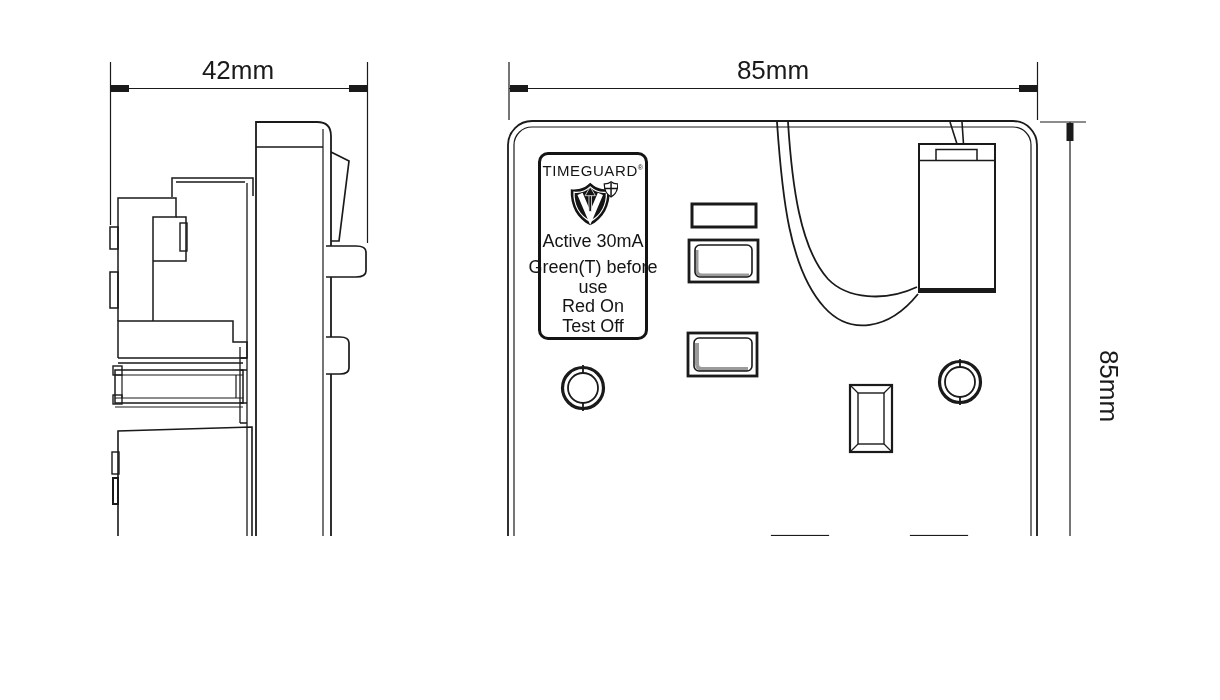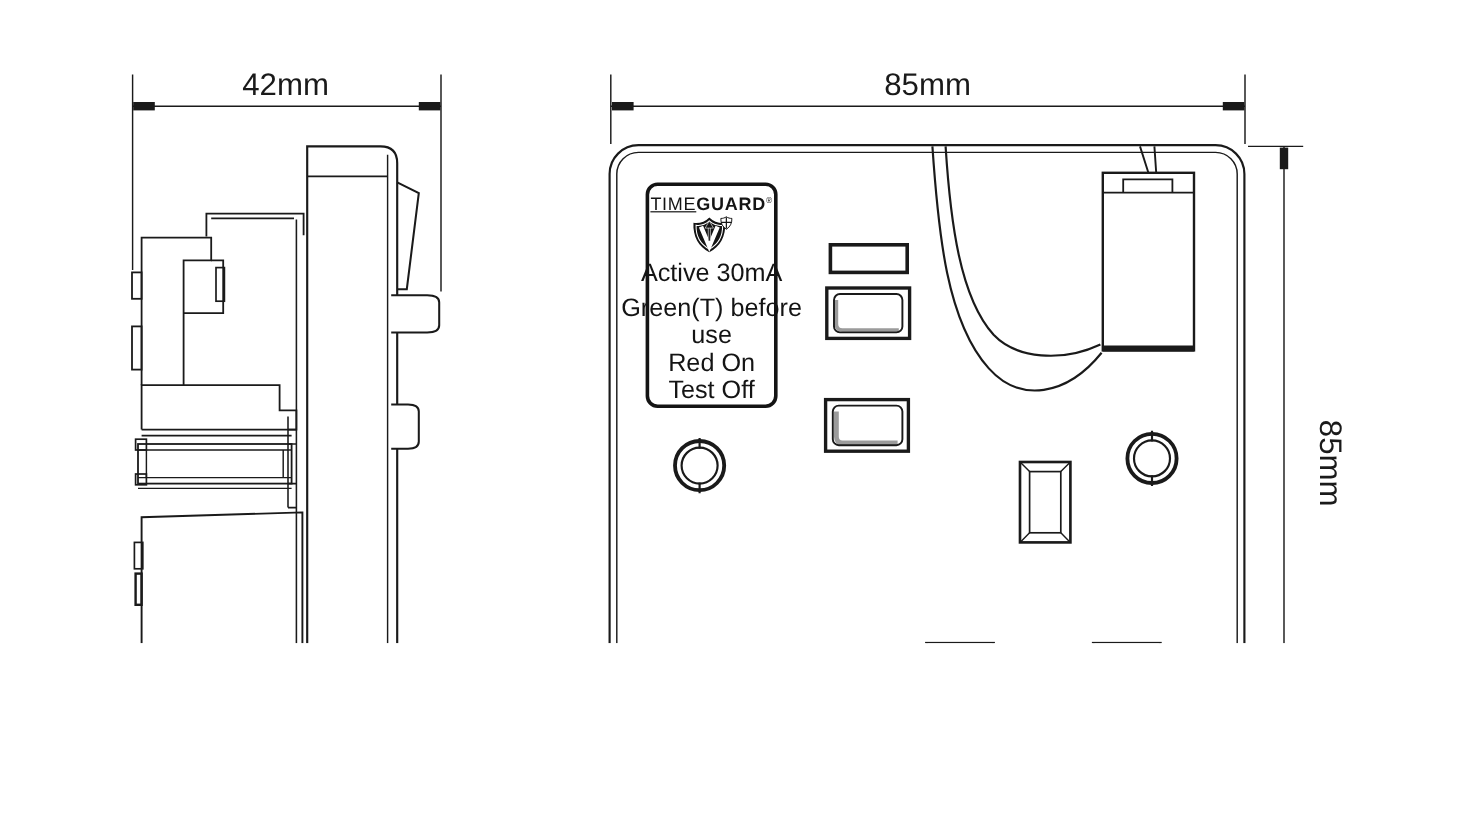--- a/index.html
+++ b/index.html
@@ -10,25 +10,25 @@
   .stage svg.drawing{position:absolute;left:0;top:0;}
   .dim-text{font-size:26px;fill:#1a1a1a;}
   
   .tg-label{
     position:absolute;left:538px;top:152px;width:104px;height:182px;
     border:3px solid #141414;border-radius:10px;background:#ffffff;
     display:flex;flex-direction:column;align-items:center;text-align:center;
     color:#141414;
   }
   .tg-brand{margin-top:8px;font-size:15px;letter-spacing:.6px;white-space:nowrap;line-height:1;}
-  .tg-brand .t1{font-weight:500;text-decoration:underline;}
-  .tg-brand .t2{font-weight:700;}
+  .tg-brand .t1{font-weight:500;}
+  .tg-brand .t2{font-weight:400;}
   .tg-brand .mark{font-size:7px;vertical-align:super;font-weight:400;}
   .tg-shield{margin-top:2px;}
-  .lbl-line{font-size:21px;line-height:1.1;white-space:nowrap;text-align:center;}
+  .lbl-line{font-size:18px;line-height:1.1;white-space:nowrap;text-align:center;}
   .lbl-a{margin-top:4px;}
   .lbl-b{margin-top:6px;}
 </style>
 </head>
 <body>
 
 <div class="stage">
 
   <svg class="drawing" width="1220" height="700" viewBox="0 0 1220 700">
 

